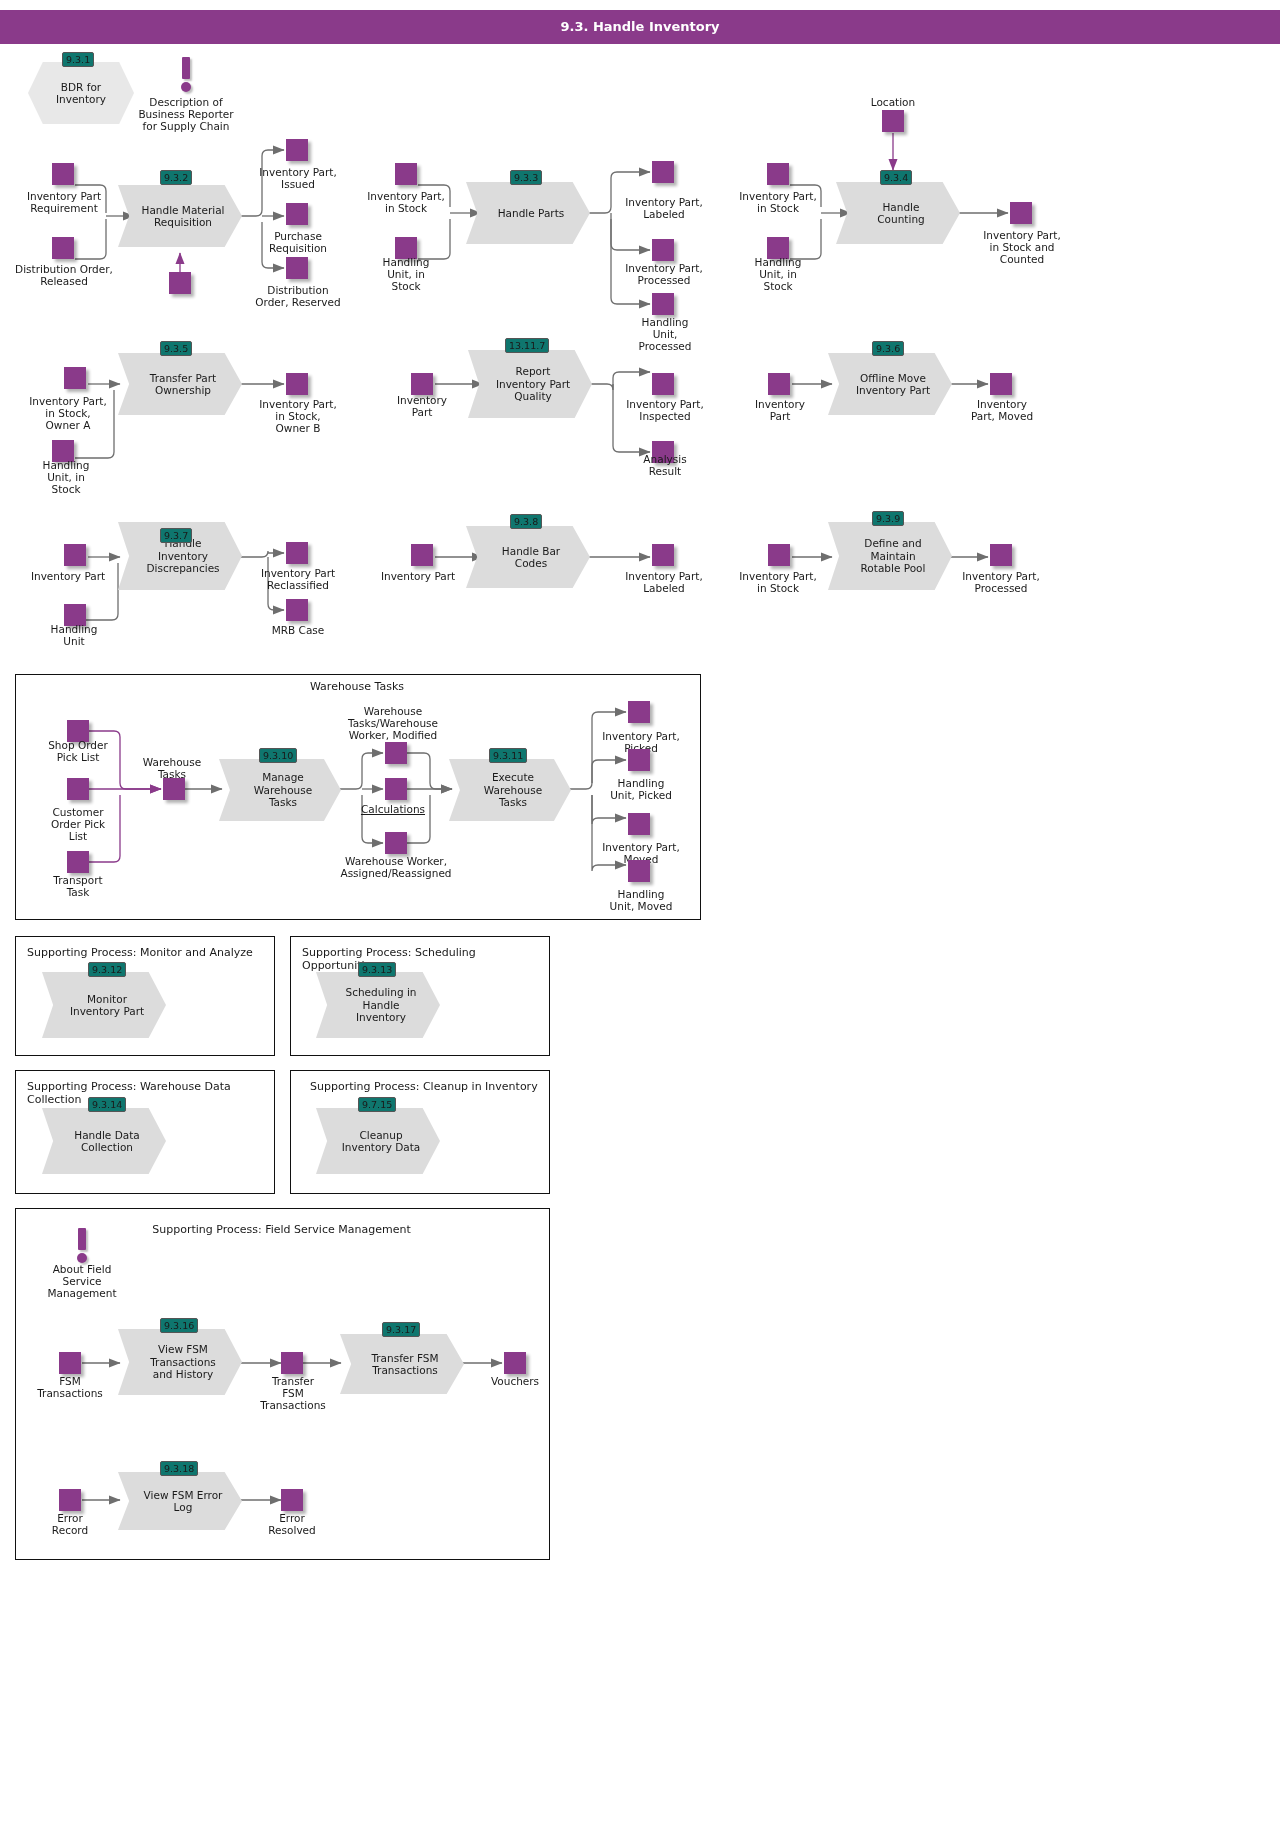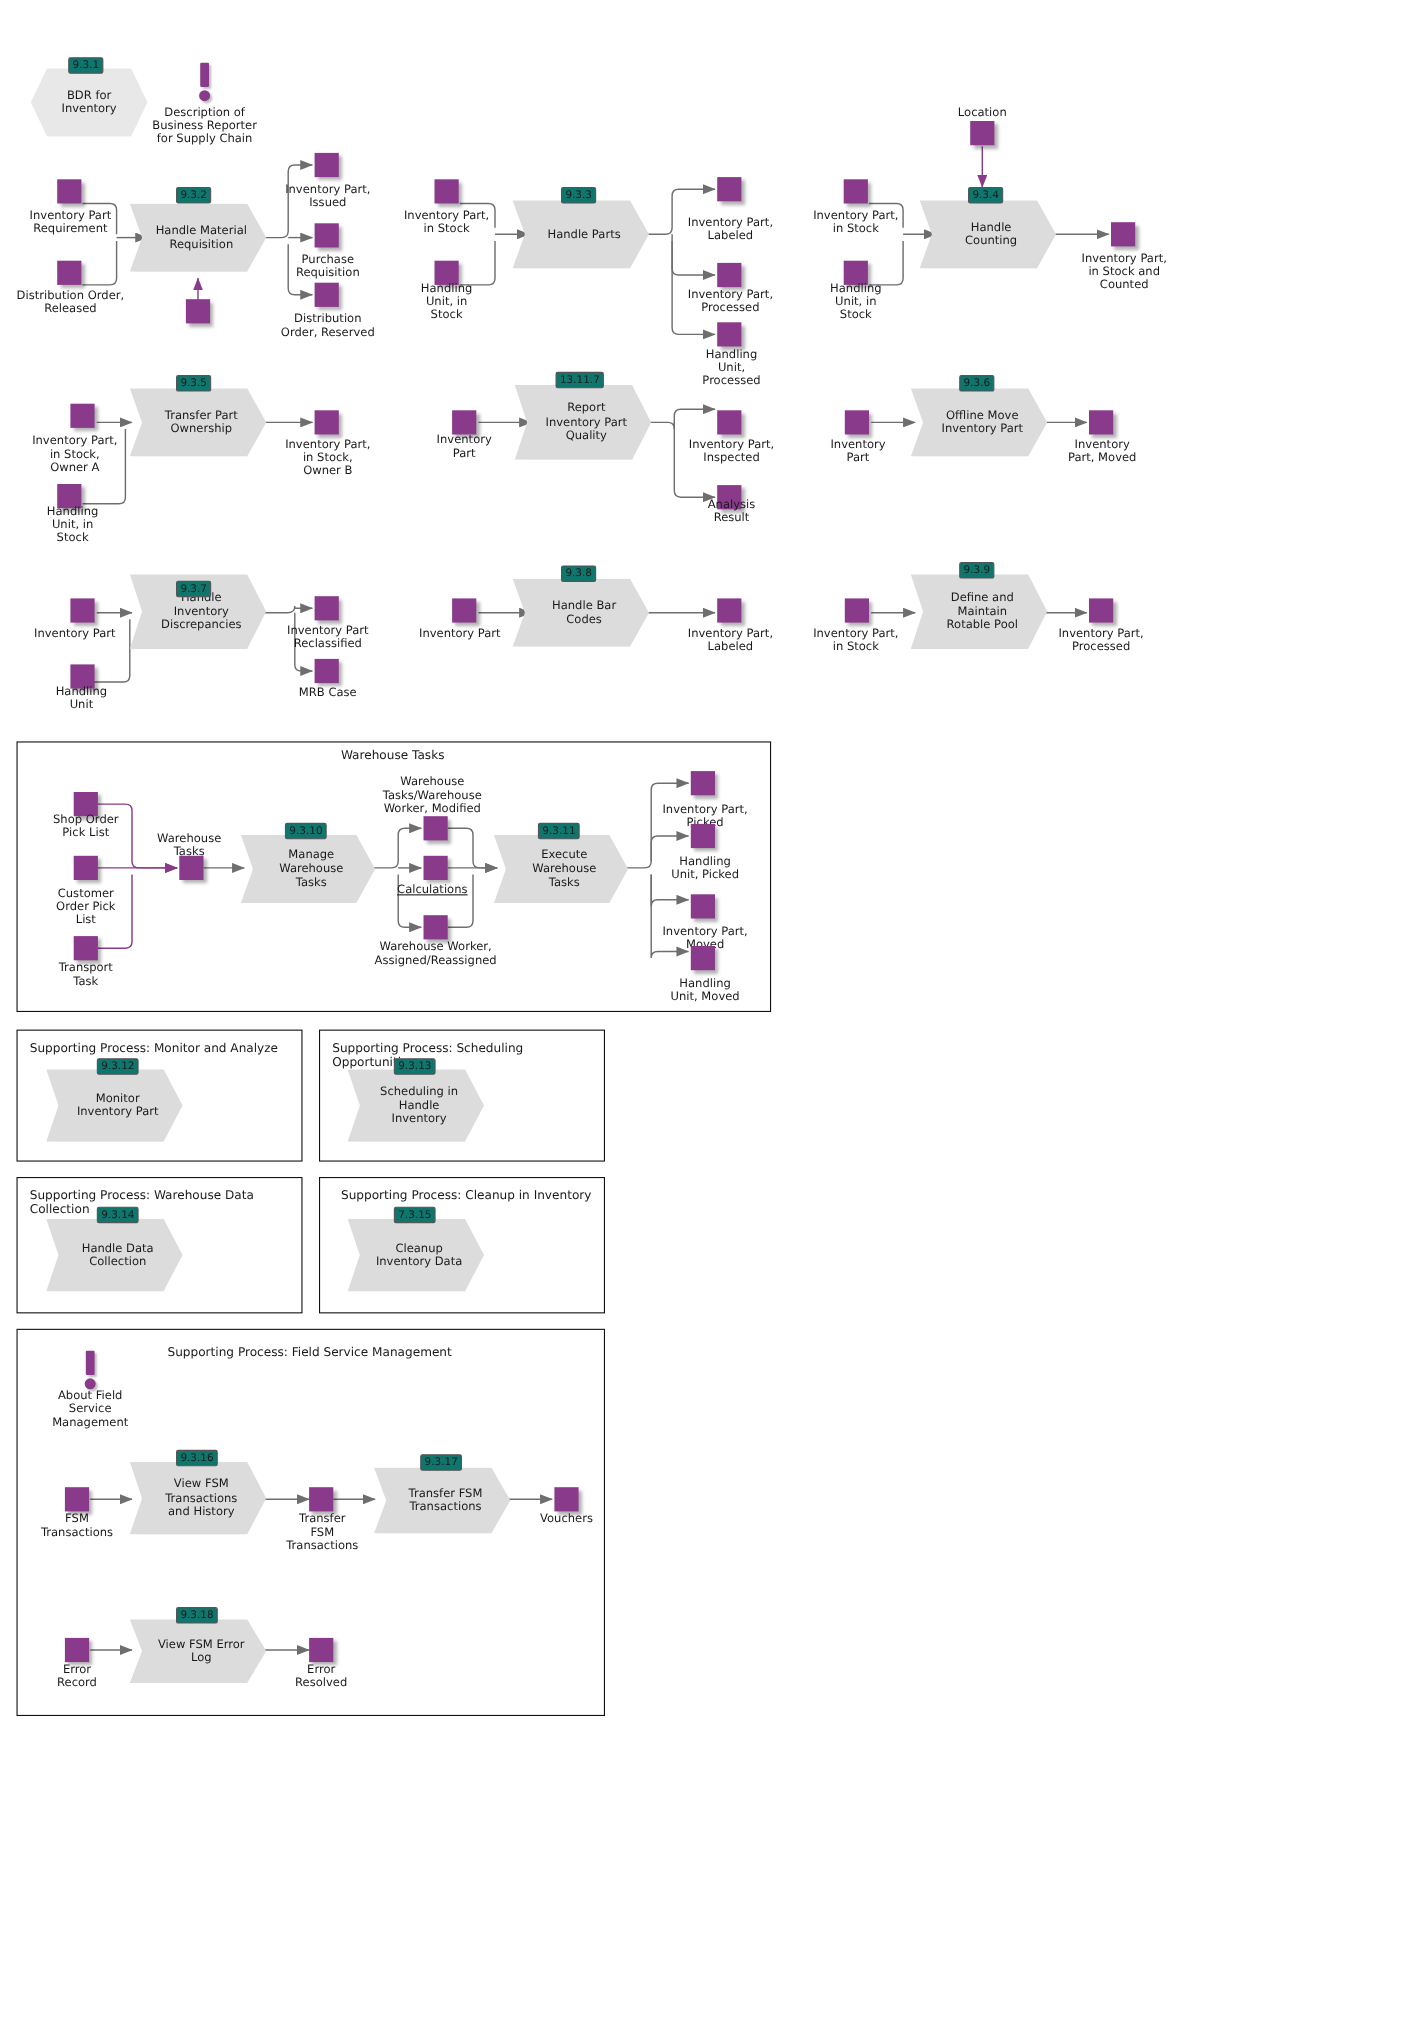--- a/index.html
+++ b/index.html
@@ -53,20 +53,23 @@
   svg.lines{position:absolute;left:0;top:0;width:1280px;height:1840px;
             pointer-events:none;overflow:visible;}
   .ln{fill:none;stroke:#6e6e6e;stroke-width:1.3;}
   .lnp{fill:none;stroke:#8a3a8a;stroke-width:1.3;}
 </style>
 </head>
 <body>
 
 <div id="canvas">
 
+  <div class="abs" id="titlebar">
+    <div class="t">9.3. Handle Inventory</div>
+  </div>
 
   <svg class="lines">
     <defs>
       <marker id="ar" markerWidth="9" markerHeight="7" refX="8.5" refY="3.5" orient="auto">
         <polygon points="0 0, 9 3.5, 0 7" fill="#6e6e6e"></polygon>
       </marker>
       <marker id="arp" markerWidth="9" markerHeight="7" refX="8.5" refY="3.5" orient="auto">
         <polygon points="0 0, 9 3.5, 0 7" fill="#8a3a8a"></polygon>
       </marker>
     </defs>
@@ -403,21 +406,21 @@
 Collection</div>
   </div>
   <div class="abs pnum" style="left:88px;top:1097px;">9.3.14</div>
 
   <div class="abs frame" style="left:290px;top:1070px;width:258px;height:122px;"></div>
   <div class="abs frametitle" style="left:310px;top:1080px;width:248px;text-align:left;">Supporting Process: Cleanup in Inventory</div>
   <div class="abs proc" style="left:316px;top:1108px;width:124px;height:66px;">
     <div class="plbl">Cleanup
 Inventory Data</div>
   </div>
-  <div class="abs pnum" style="left:358px;top:1097px;">7.3.15</div>
+  <div class="abs pnum" style="left:358px;top:1097px;">9.7.15</div>
 
   <div class="abs frame" style="left:15px;top:1208px;width:533px;height:350px;"></div>
   <div class="abs frametitle" style="left:15px;top:1223px;width:533px;">Supporting Process: Field Service Management</div>
 
   <div class="bang" style="left:74px;top:1228px;">
     <div class="bar"></div>
     <div class="dot"></div>
   </div>
   <div class="abs entlbl" style="left:34px;top:1263px;width:96px;">About Field
 Service

